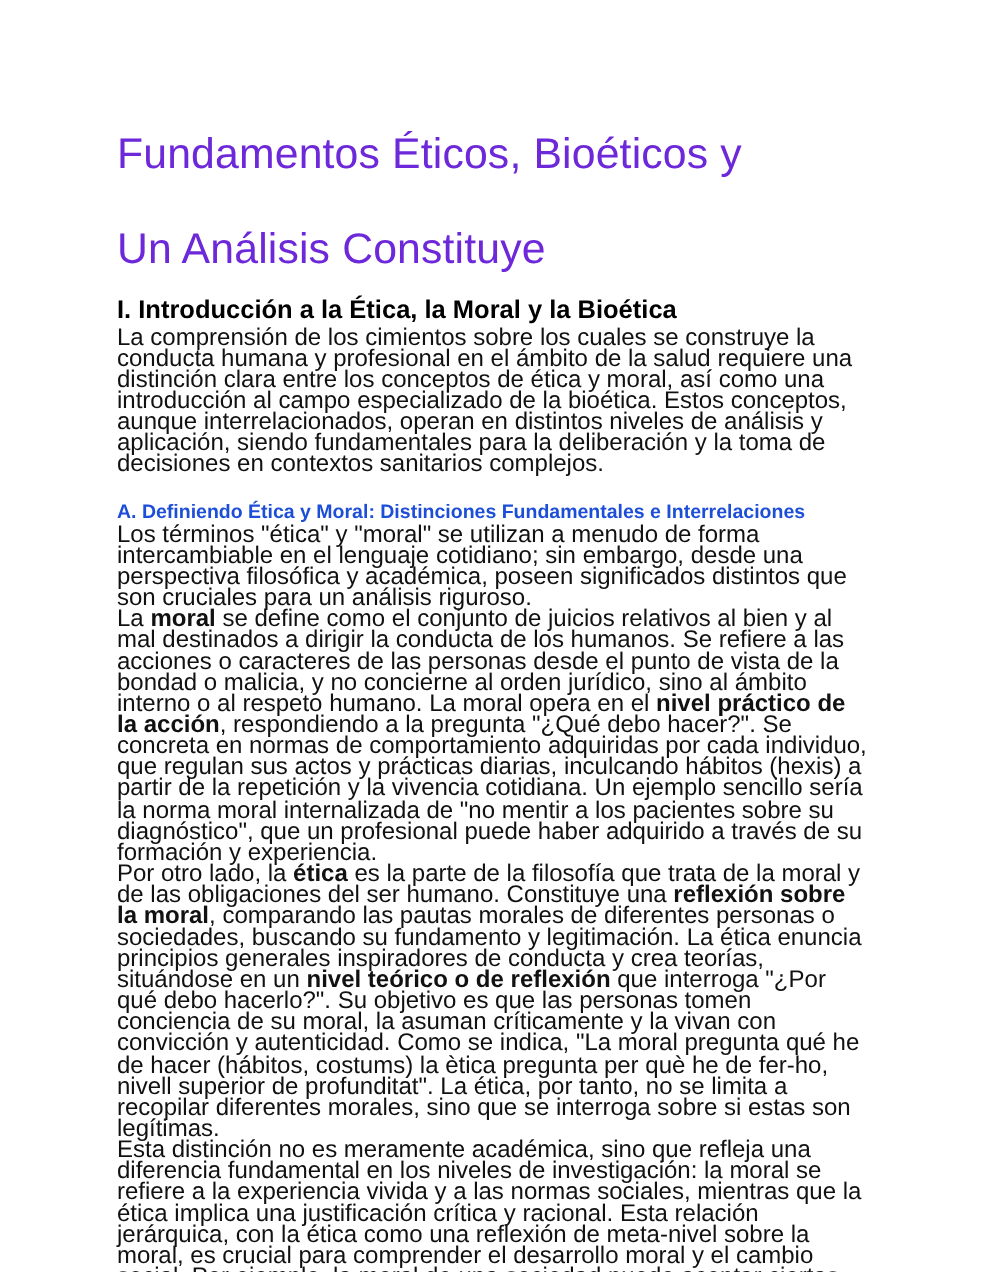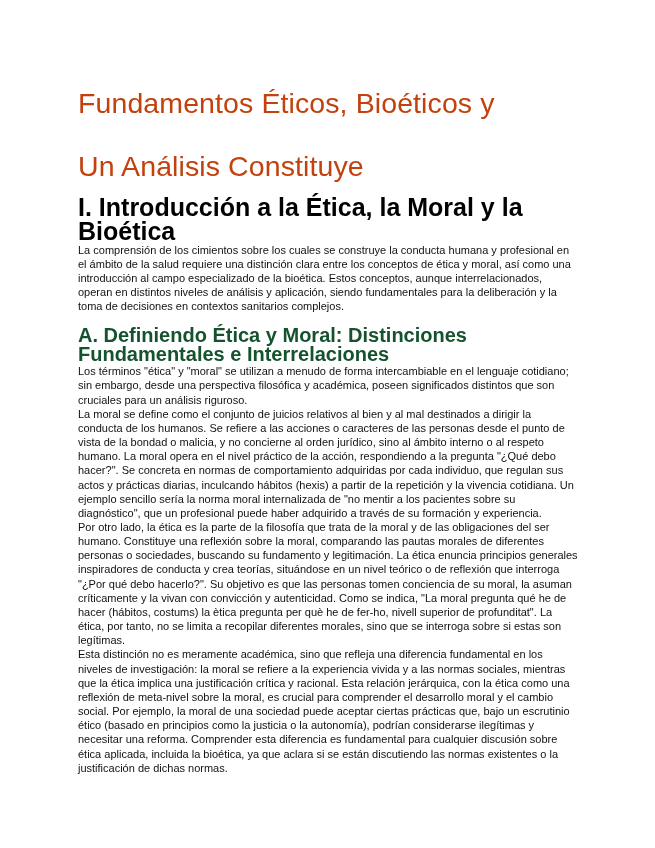--- a/index.html
+++ b/index.html
@@ -1,24 +1,24 @@
 <!DOCTYPE html>
 <html><head>
 <meta charset="utf-8">
 <style>
   html, body { margin: 0; padding: 0; background: #ffffff; }
   body { width: 655px; height: 848px; overflow: hidden; position: relative; font-family: "Liberation Sans", sans-serif; color: #000; }
   .page { position: absolute; left: 78px; top: 88px; width: 500px; }
-  h1.title { font-family: "Liberation Sans", sans-serif; font-weight: normal; font-size: 28.5px; line-height: 31.5px; margin: 0; letter-spacing: 0.1px; color: #c2410c; }
-  h2.sec { font-family: "Liberation Sans", sans-serif; font-weight: bold; font-size: 25px; line-height: 24px; margin: 12px 0 0 0; color: #000; }
-  p.body { font-size: 11px; line-height: 14.15px; margin: 0; color: #111; }
+  h1.title { font-family: "Liberation Sans", sans-serif; font-weight: normal; font-size: 28.5px; line-height: 31.5px; margin: 0; letter-spacing: 0.1px; color: #6d28d9; }
+  h2.sec { font-family: "Liberation Sans", sans-serif; font-weight: bold; font-size: 17px; line-height: 24px; margin: 12px 0 0 0; color: #000; }
+  p.body { font-size: 16px; line-height: 14.15px; margin: 0; color: #111; }
   .intro { margin-top: 14px; }
-  h3.sub { font-family: "Liberation Sans", sans-serif; font-weight: bold; font-size: 20px; line-height: 19px; margin: 13px 0 0 0; color: #14532d; }
+  h3.sub { font-family: "Liberation Sans", sans-serif; font-weight: bold; font-size: 13px; line-height: 19px; margin: 13px 0 0 0; color: #1d4ed8; }
   .sub-body { margin-top: 20px; }
-  b { font-weight: normal; }
+  b { font-weight: bold; }
 </style>
 </head>
 <body>
 
 <div class="page">
   <h1 class="title">
     <span>Fundamentos Éticos, Bioéticos y</span><br>
     <br>
     <span>Un Análisis Constituye</span>
   </h1>

